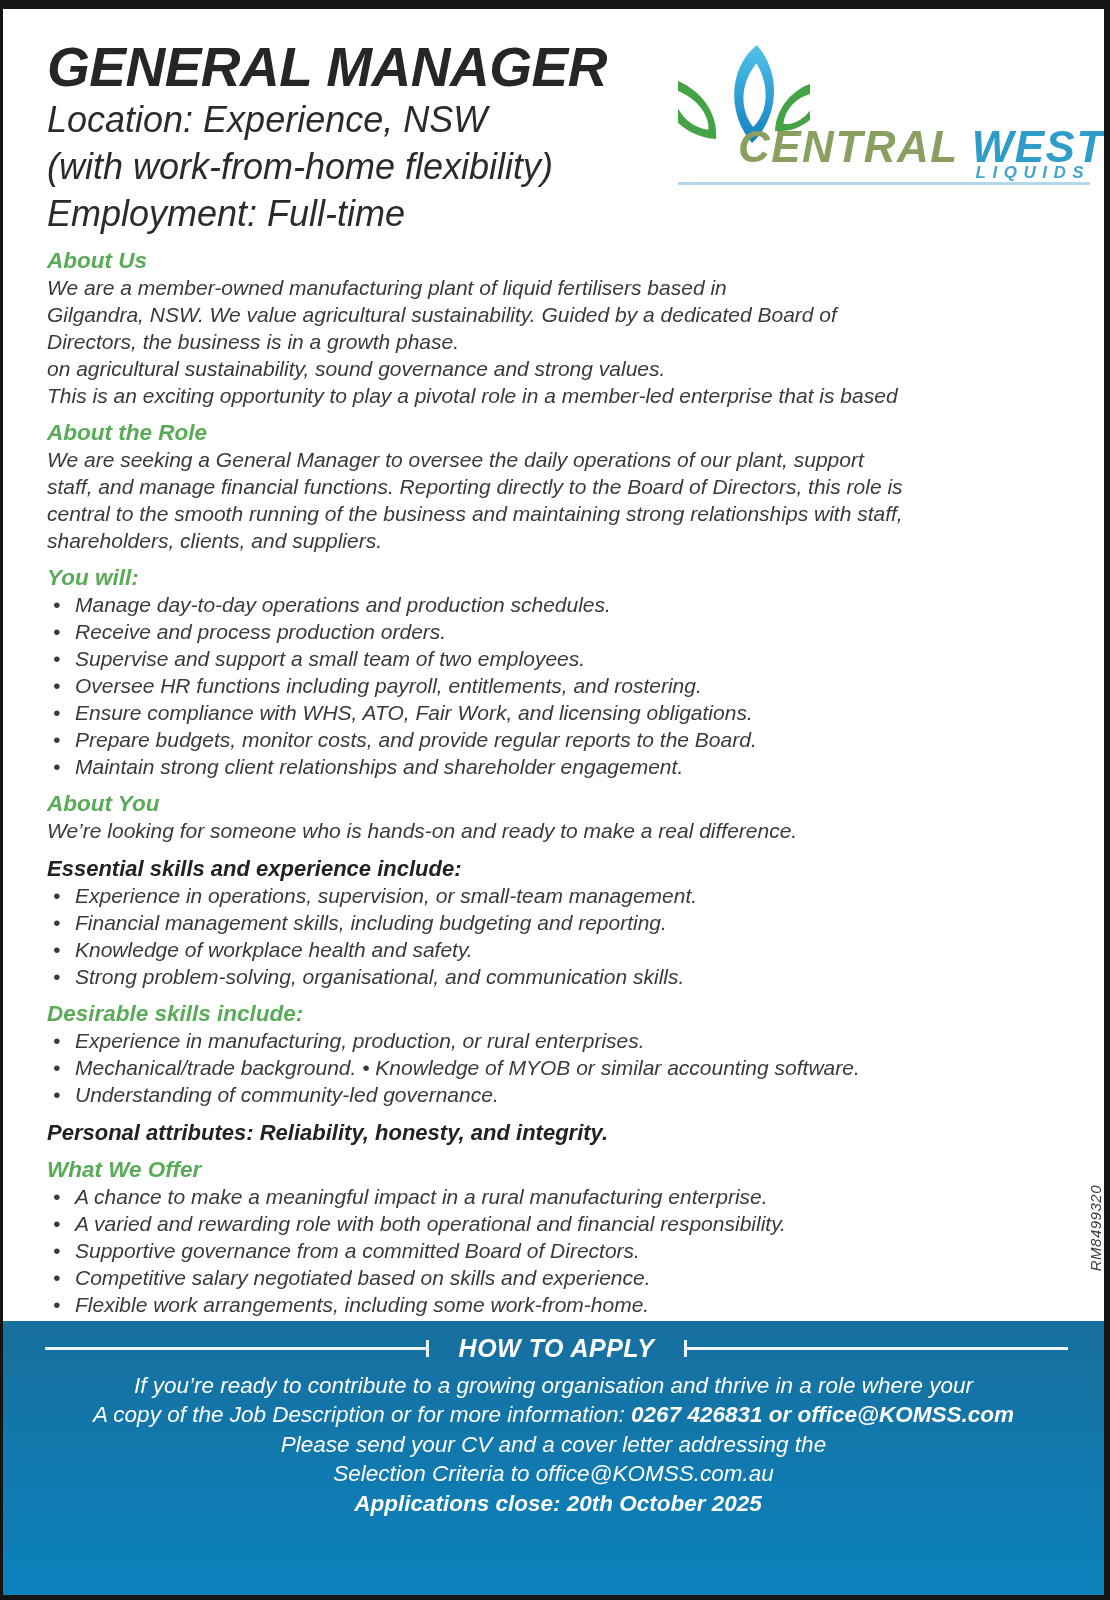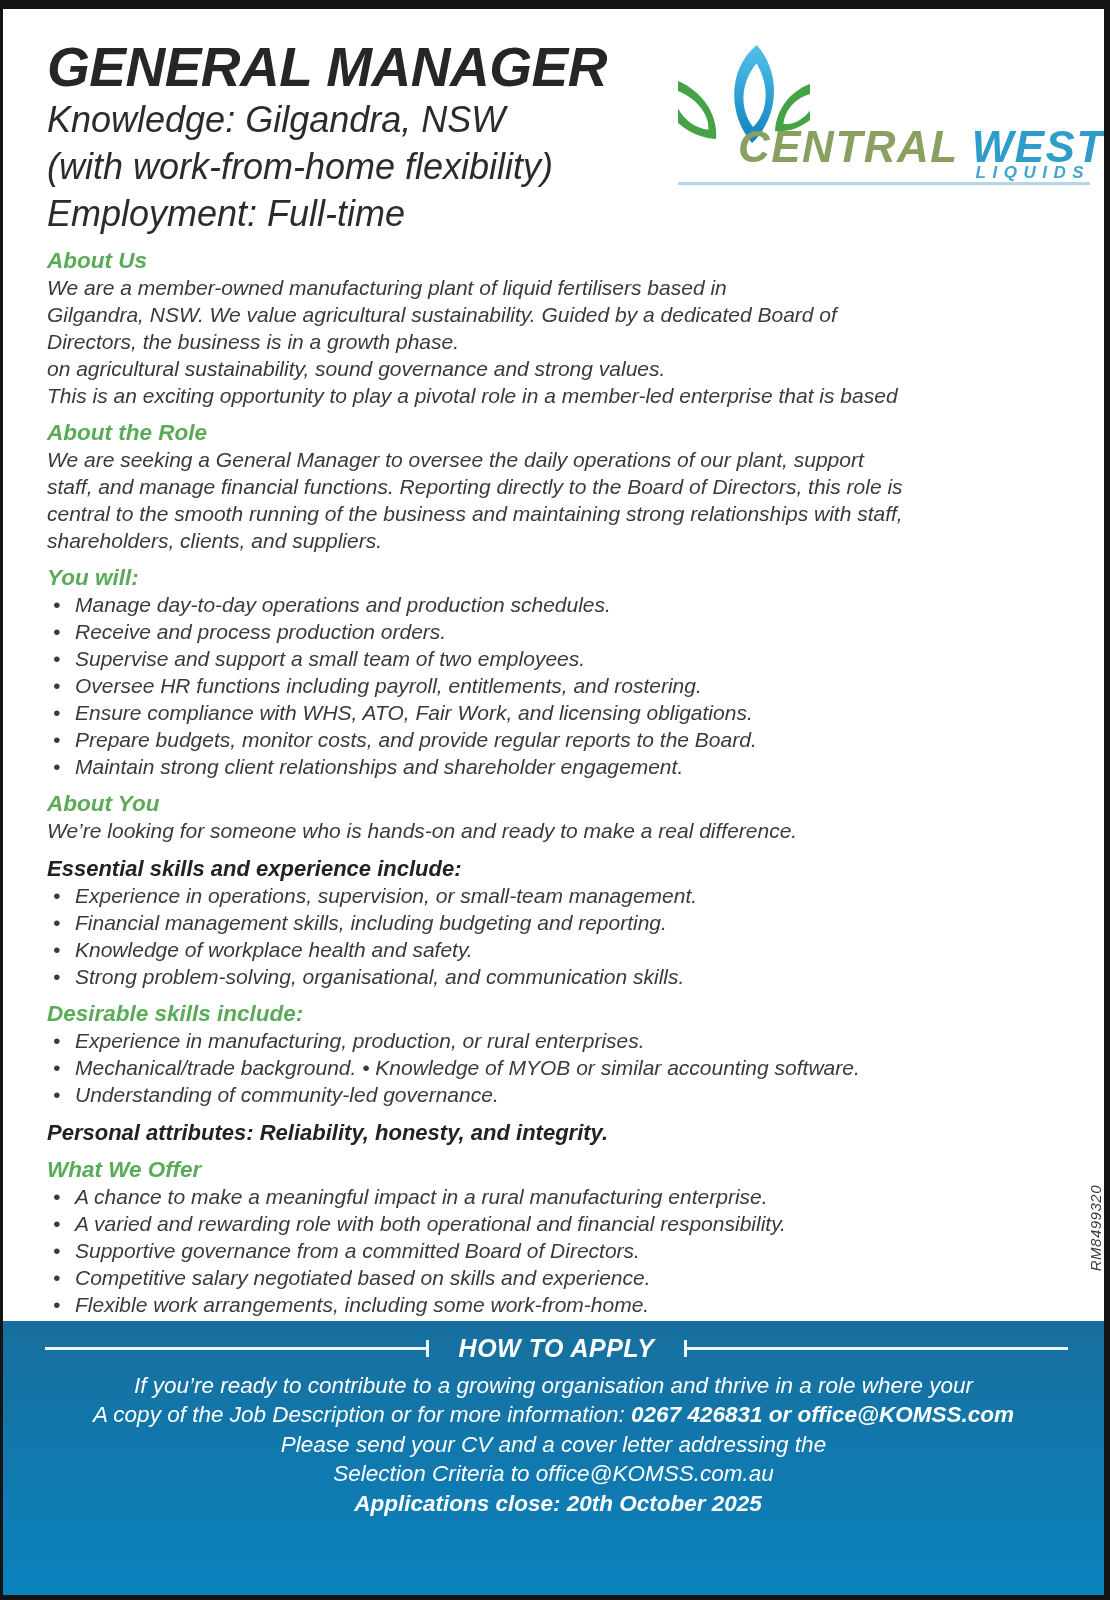--- a/index.html
+++ b/index.html
@@ -85,21 +85,21 @@
   .footer-line.bold { font-weight:700;margin-left:9px; }
 </style>
 </head>
 <body>
 
 <div class="page">
   <div class="content">
 
     <div class="header-block">
       <h1 class="page-title">GENERAL MANAGER</h1>
-      <div class="subtitle">Knowledge: Gilgandra, NSW</div>
+      <div class="subtitle">Location: Experience, NSW</div>
       <div class="subtitle">(with work-from-home flexibility)</div>
       <div class="subtitle">Employment: Full-time</div>
     </div>
 
     <div class="logo">
       <svg class="logo-leaves" viewBox="0 0 132 102" xmlns="http://www.w3.org/2000/svg">
         <defs>
           <linearGradient id="blueLeaf" x1="0" y1="0" x2="0" y2="1">
             <stop offset="0" stop-color="#52c1e9"></stop>
             <stop offset="1" stop-color="#1181bf"></stop>

